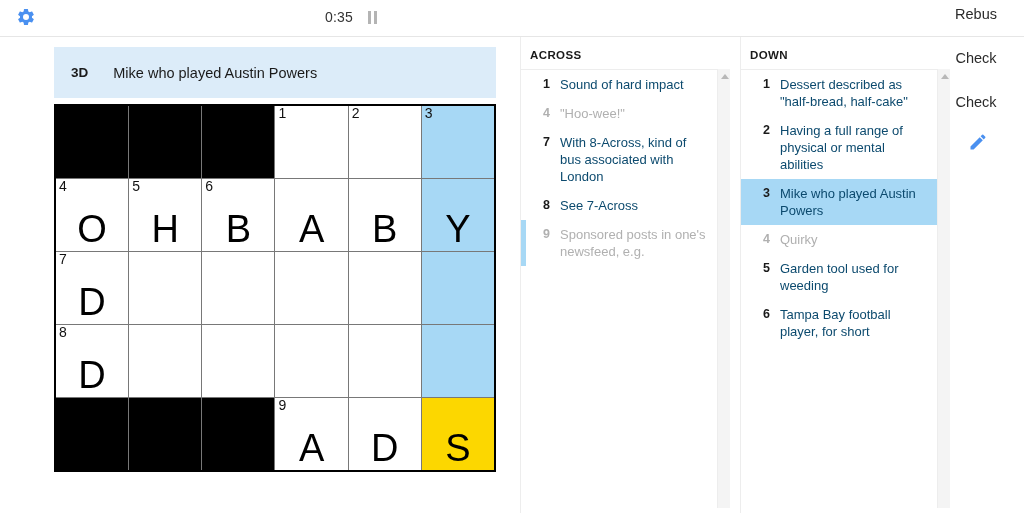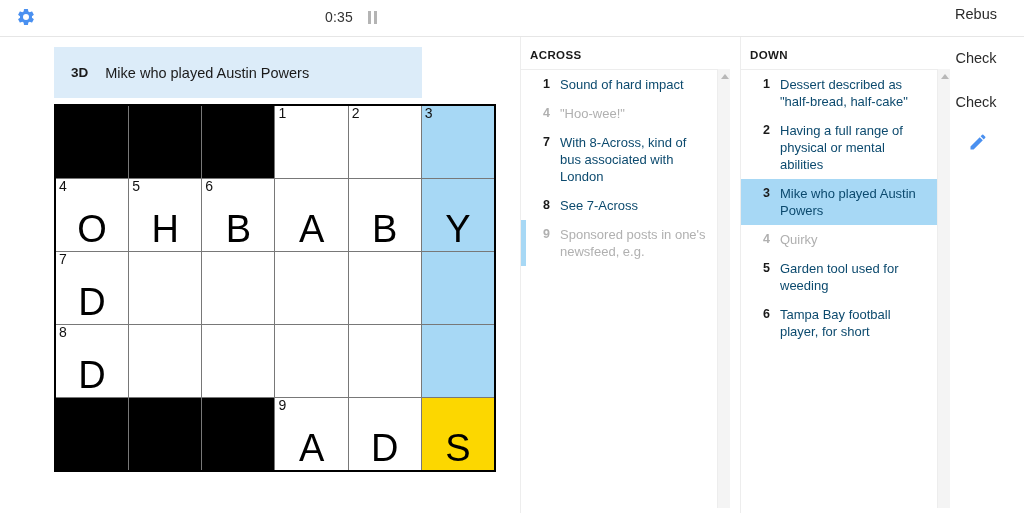--- a/index.html
+++ b/index.html
@@ -53,23 +53,23 @@
     display: flex; align-items: center; justify-content: center;
     cursor: pointer; margin-left: 4px;
   }
   #pencil-btn svg { width: 20px; height: 20px; fill: #4a90f0; }
 
   
   #left-pane { position: absolute; left: 0; top: 37px; width: 520px; height: 476px; }
 
   #clue-bar {
     position: absolute; left: 54px; top: 10px;
-    width: 368px; height: 51px;
+    width: 442px; height: 51px;
     background: #dcecf9;
-    display: flex; align-items: center;
+    display: flex; align-items: center; gap: 8px;
   }
   #clue-bar-num {
     font-size: 13.5px; font-weight: bold; color: #1a1a1a;
     margin-left: 17px; margin-right: 17px; white-space: nowrap;
   }
   #clue-bar-text { font-size: 14.5px; color: #1a1a1a; }
 
   
   #grid {
     position: absolute; left: 54px; top: 67px;

